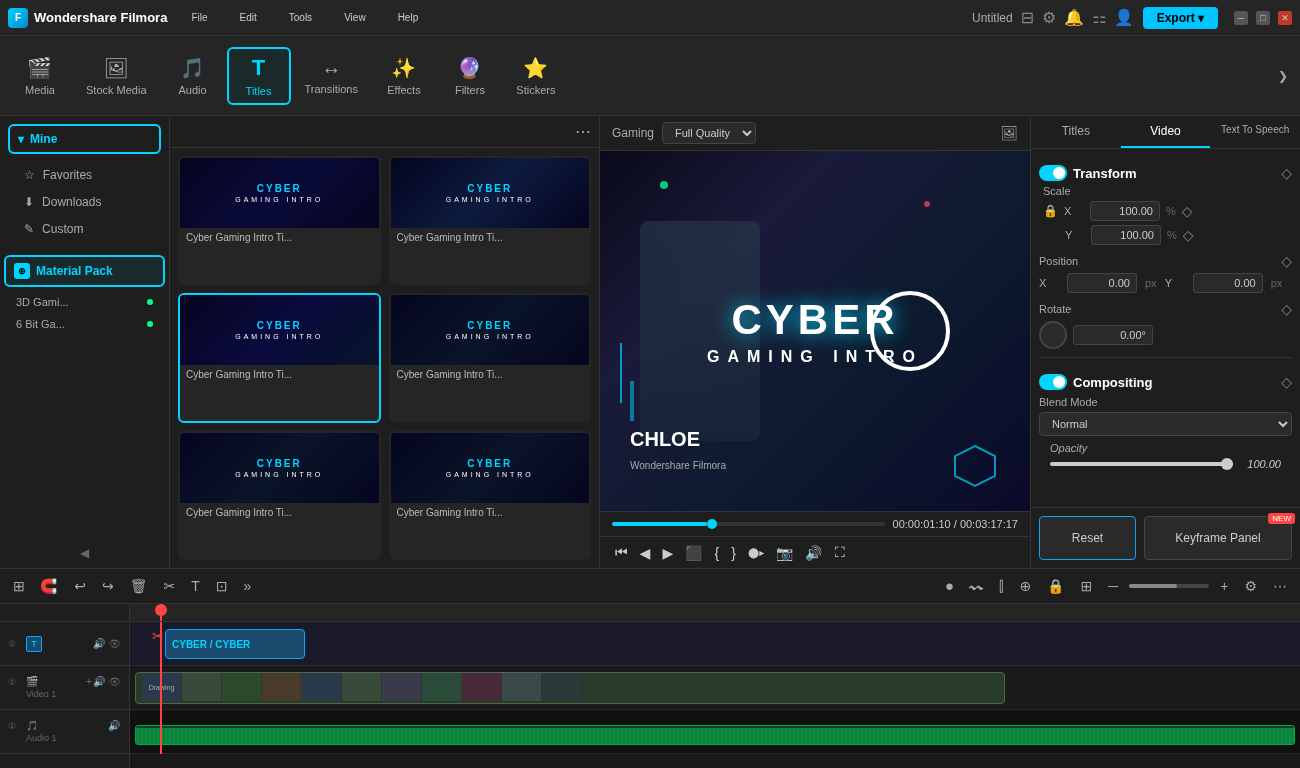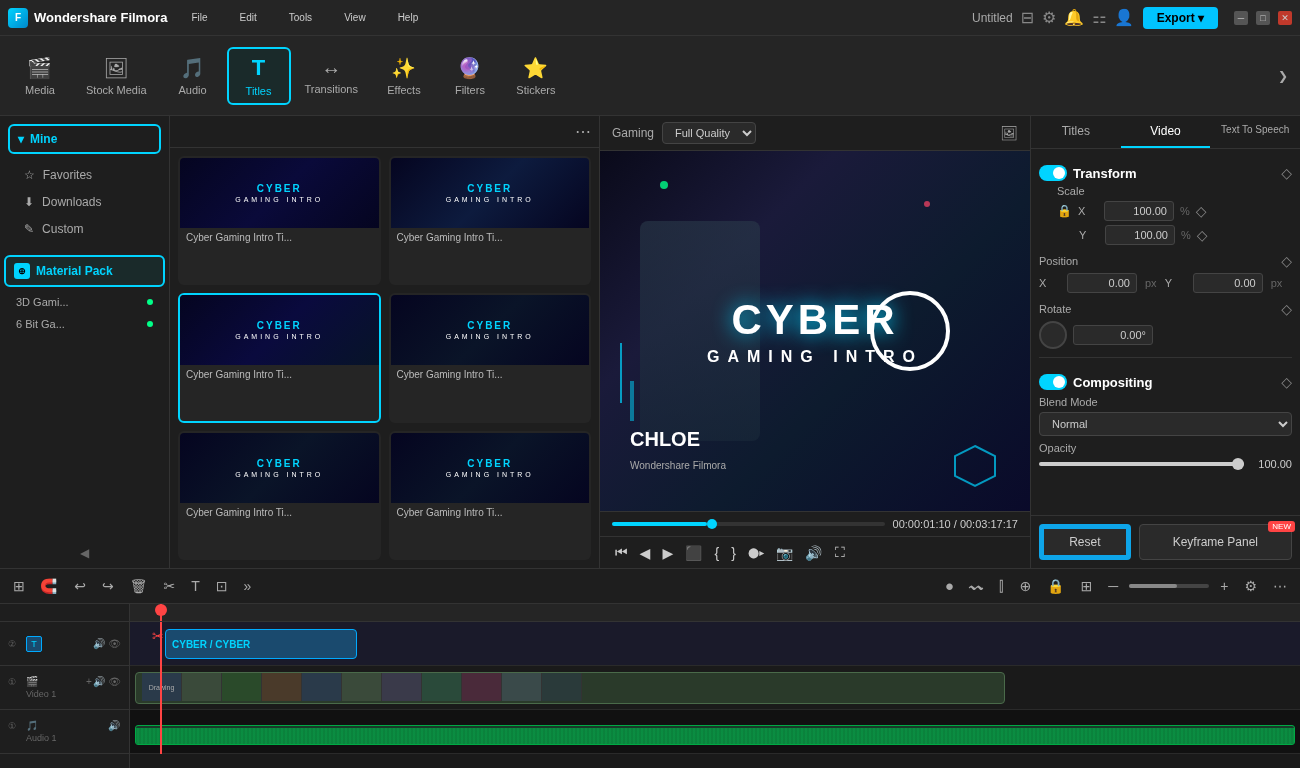--- a/index.html
+++ b/index.html
@@ -89,21 +89,21 @@
     .property-input { background: #2a2a2a; border: 1px solid #444; color: #ccc; padding: 3px 6px; border-radius: 3px; font-size: 11px; width: 70px; text-align: right; }
     .property-unit { color: #666; font-size: 11px; }
     .lock-icon { color: #666; font-size: 12px; cursor: pointer; }
     .blend-select { background: #2a2a2a; border: 1px solid #444; color: #ccc; padding: 4px 8px; border-radius: 4px; font-size: 11px; width: 100%; cursor: pointer; }
     .slider-row { display: flex; align-items: center; gap: 8px; }
     .slider-track { flex: 1; height: 4px; background: #333; border-radius: 2px; position: relative; cursor: pointer; }
     .slider-fill { height: 100%; background: #ccc; border-radius: 2px; width: 100%; }
     .slider-thumb { width: 12px; height: 12px; background: #ccc; border-radius: 50%; position: absolute; top: -4px; right: 0; }
     .slider-value { color: #ccc; font-size: 11px; min-width: 40px; text-align: right; }
     .right-footer { display: flex; gap: 8px; padding: 8px; border-top: 1px solid #333; }
-    .reset-btn { flex: 1; background: #2a2a2a; border: 5px solid #0ea5e9; color: #ccc; padding: 6px; border-radius: 4px; cursor: pointer; font-size: 12px; }
+    .reset-btn { flex: 1; background: #2a2a2a; border: 1px solid #0ea5e9; color: #ccc; padding: 14px; border-radius: 4px; cursor: pointer; font-size: 12px; }
     .keyframe-btn { flex: 2; background: #2a2a2a; border: 1px solid #444; color: #ccc; padding: 6px; border-radius: 4px; cursor: pointer; font-size: 12px; position: relative; }
     .new-badge { position: absolute; top: -4px; right: -4px; background: #ff4444; color: #fff; font-size: 8px; padding: 1px 4px; border-radius: 3px; }
 
     
     .timeline { height: 200px; background: #1a1a1a; border-top: 1px solid #333; display: flex; flex-direction: column; flex-shrink: 0; }
     .timeline-toolbar { display: flex; align-items: center; gap: 6px; padding: 4px 8px; background: #1e1e1e; border-bottom: 1px solid #333; }
     .tl-btn { color: #aaa; cursor: pointer; padding: 3px 5px; font-size: 14px; border-radius: 3px; }
     .tl-spacer { flex: 1; }
     .timeline-content { flex: 1; display: flex; overflow: hidden; }
     .track-labels { width: 130px; background: #1e1e1e; border-right: 1px solid #333; display: flex; flex-direction: column; flex-shrink: 0; }
@@ -371,21 +371,21 @@
     <div class="right-content">
 
       <div class="section-header">
         <div class="section-title">
           <div class="toggle-on"></div>
           <span>Transform</span>
         </div>
         <span class="diamond-btn">◇</span>
       </div>
 
-      <div style="margin: 4px 18px;">
+      <div style="margin: 4px 4px;">
         <div style="color:#aaa;font-size:11px;margin-bottom:4px;">Scale</div>
         <div class="property-row">
           <span class="lock-icon">🔒</span>
           <span class="property-label">X</span>
           <input class="property-input" value="100.00" readonly="" style="">
           <span class="property-unit">%</span>
           <span class="diamond-btn">◇</span>
         </div>
         <div class="property-row" style="margin-top:4px;">
           <span style="width:16px;"></span>
@@ -431,21 +431,21 @@
           <span class="diamond-btn">◇</span>
         </div>
 
         <div style="margin: 6px 0;">
           <div style="color:#aaa;font-size:11px;margin-bottom:4px;">Blend Mode</div>
           <select class="blend-select">
             <option>Normal</option>
           </select>
         </div>
 
-        <div style="margin: 6px 0;">
+        <div style="margin: 6px 11px; font-style: italic;">
           <div style="color:#aaa;font-size:11px;margin-bottom:4px;">Opacity</div>
           <div class="slider-row">
             <div class="slider-track">
               <div class="slider-fill"></div>
               <div class="slider-thumb"></div>
             </div>
             <span class="slider-value">100.00</span>
           </div>
         </div>
       </div>
@@ -539,21 +539,21 @@
           <div style="position:absolute;top:0;left:-5px;width:12px;height:12px;background:#ff4444;border-radius:50%;"></div>
         </div>
       </div>
       <div class="tracks-area">
 
         <div style="position:absolute;left:30px;top:0;bottom:0;width:2px;background:#ff4444;z-index:10;pointer-events:none;"></div>
 
         <div style="position:absolute;top:6px;left:22px;color:#ff4444;font-size:14px;z-index:20;">✂</div>
 
         <div class="track-row" style="height:44px;background:#1a1a2a;">
-          <div class="track-clip title-clip" style="left:35px;width:192px;height:30px;top:7px;">
+          <div class="track-clip title-clip" style="left:35px;width:140px;height:30px;top:7px;">
             <span>CYBER / CYBER</span>
           </div>
         </div>
 
         <div class="track-row" style="height:44px;background:#1a1a1a;">
           <div class="track-clip video-clip" style="left:5px;width:870px;height:32px;top:6px;">
             <div class="video-thumb-strip">
               <div class="video-thumb" style="background:#2a3a4a;font-size:7px;color:#aaa;">Drawing</div>
               <div class="video-thumb" style="background:#3a4a3a;"></div>
               <div class="video-thumb" style="background:#2a4a2a;"></div>

